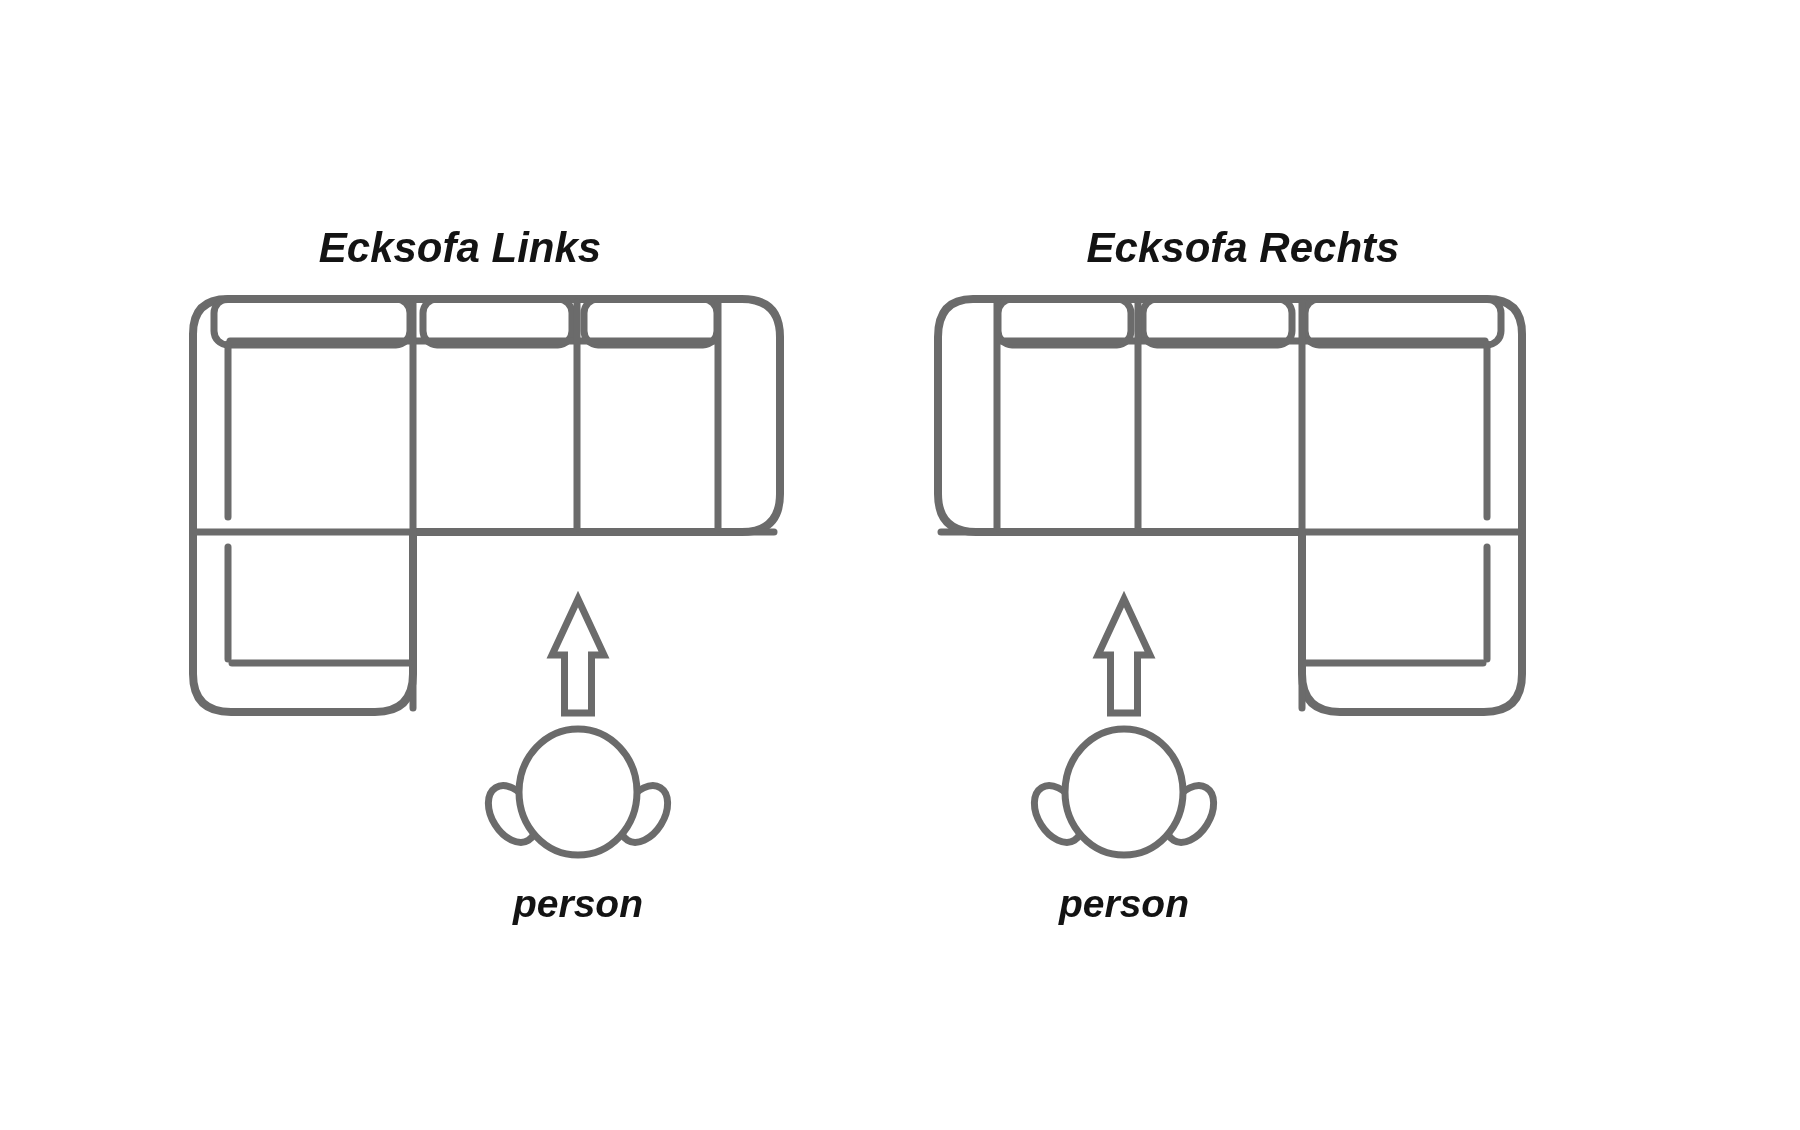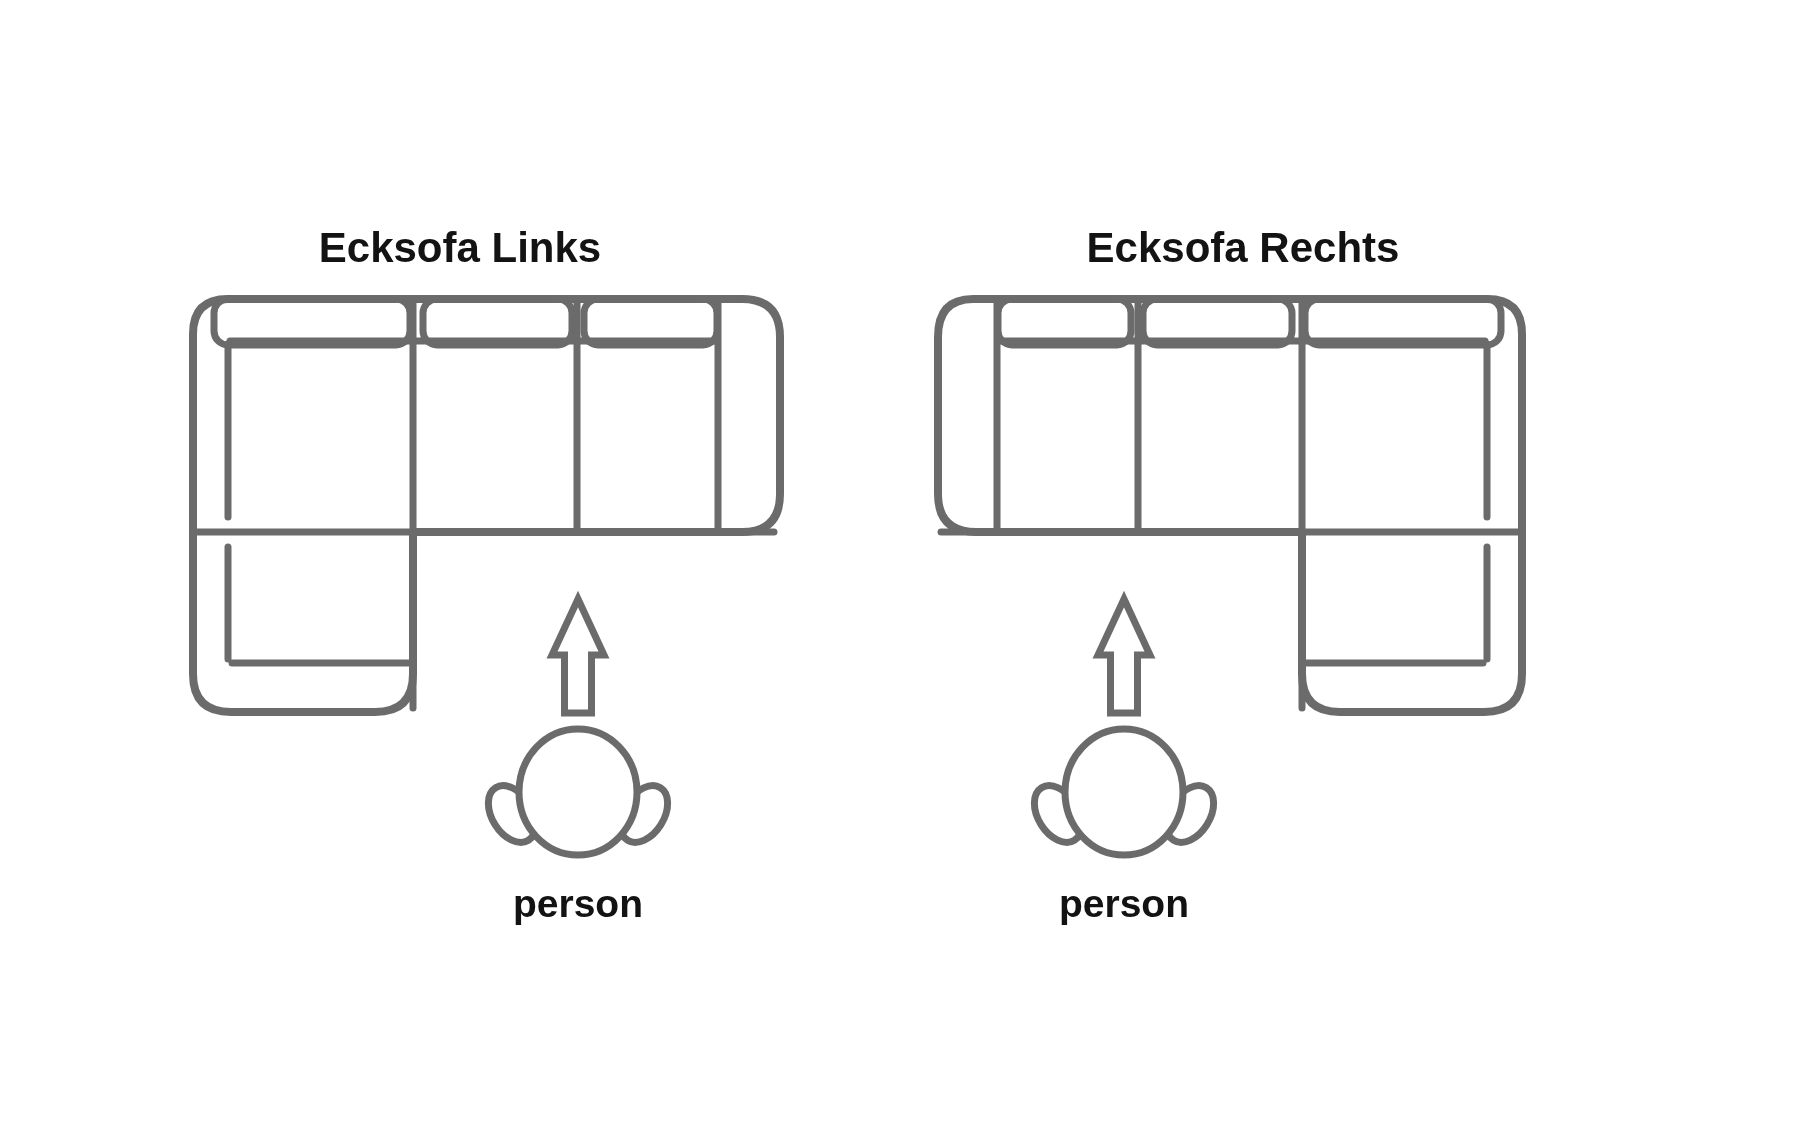--- a/index.html
+++ b/index.html
@@ -6,20 +6,21 @@
     margin: 0;
     padding: 0;
     background: #ffffff;
   }
   .stage {
     position: relative;
     width: 1800px;
     height: 1130px;
     background: var(--background, #ffffff);
     overflow: hidden;
+    font-style: italic;
   }
   svg {
     display: block;
   }
   .outline {
     fill: #ffffff;
     stroke: var(--line, #6b6b6b);
     stroke-width: 8;
     stroke-linejoin: round;
   }

